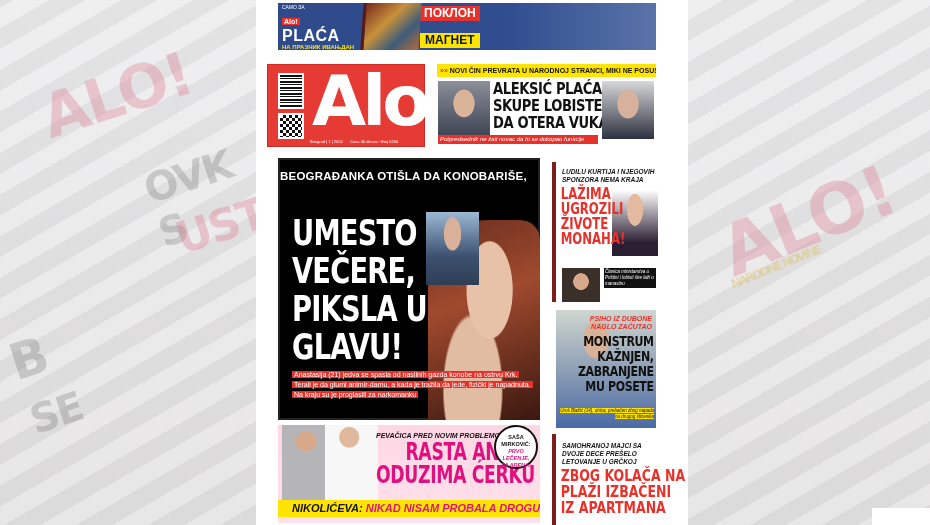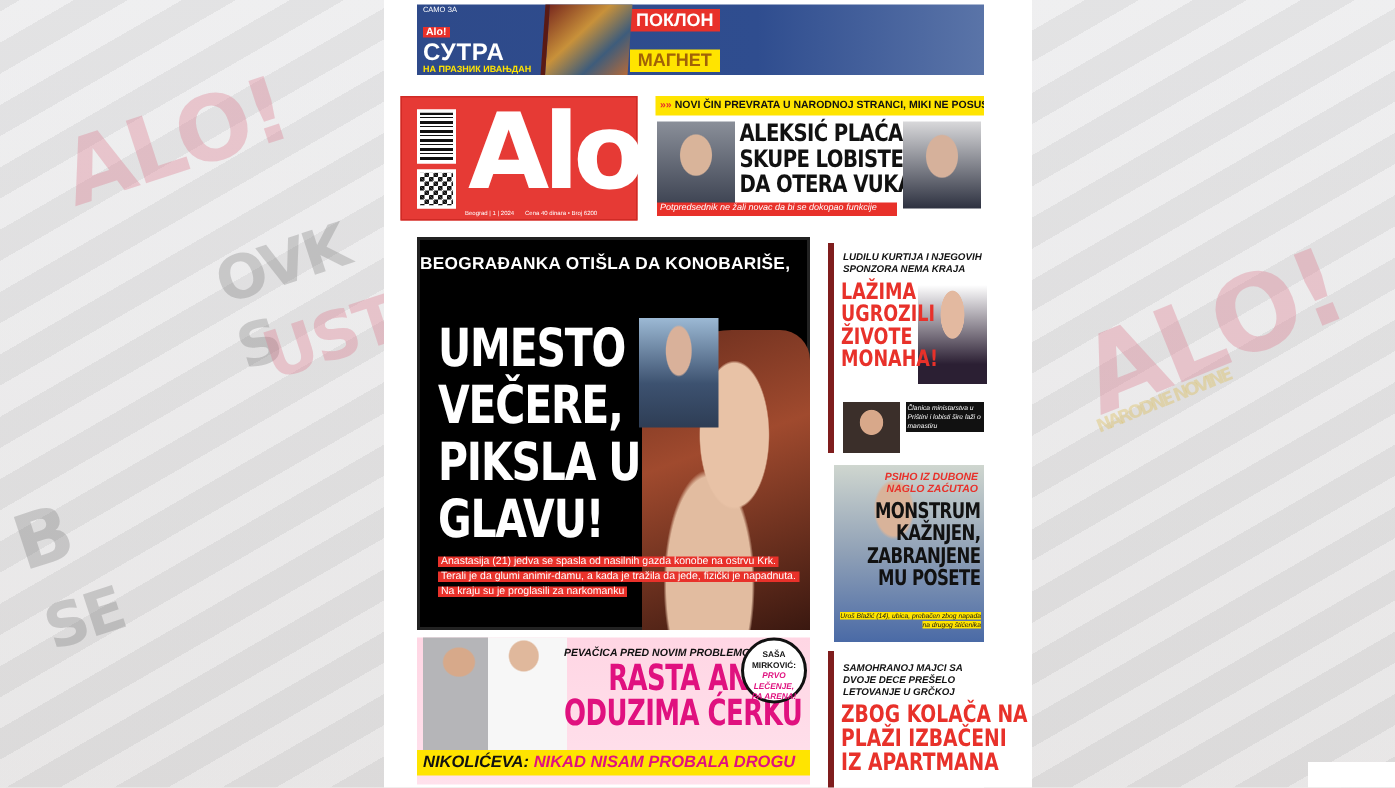--- a/index.html
+++ b/index.html
@@ -41,21 +41,21 @@
   .banner .tomorrow { font-size: 16px; font-weight: 900; line-height: 16px; letter-spacing: 0.5px; }
   .banner .holiday { font-size: 6px; color: #ffe400; font-weight: bold; }
   .banner .icon-img {
     width: 58px; height: 47px; transform: skewX(-4deg);
     background: linear-gradient(135deg, #7a2a1e, #c8913a 40%, #3e5c7b 70%, #b36a3a);
     border-left: 3px solid #5a1a14;
   }
   .banner .gift { margin-left: 0; display: flex; flex-direction: column; gap: 12px; }
   .banner .gift span { display:block; font-weight: 900; font-size: 12px; line-height: 15px; padding: 0 4px; text-align:center; }
   .banner .gift .g1 { background:#e8312a; color:#fff; }
-  .banner .gift .g2 { background:#ffe400; color:#a16207; }
+  .banner .gift .g2 { background:#ffe400; color:#0f172a; }
   .banner .title { margin-left: 8px; color:#fff; font-weight: 900; font-size: 14px; line-height: 17px; letter-spacing: 0.3px; }
 
   
   .masthead {
     position: absolute; left: 11px; top: 64px; width: 158px; height: 83px;
     background: #e63a35; border: 1px solid #d02a25;
   }
   .barcode {
     position: absolute; left: 10px; top: 8px; width: 26px; height: 36px; background: #fff;
     background-image: repeating-linear-gradient(180deg, #111 0 2px, #fff 2px 3px, #111 3px 4px, #fff 4px 6px);
@@ -154,21 +154,21 @@
   }
   .badge {
     position: absolute; left: 216px; top: 0; width: 44px; height: 44px; border-radius: 50%;
     background: #fff; border: 2px solid #111; text-align: center; padding-top: 7px;
     font-size: 5.5px; line-height: 7px; font-weight: 900;
   }
   .badge .b1 { color: #111; display: block; }
   .badge .b2 { color: #e0117f; display: block; font-style: italic; }
   .bottom-strip {
     position: absolute; left: 0; top: 75px; width: 262px; height: 17px; background: #ffe400;
-    font-weight: 900; font-size: 11px; line-height: 17px; padding-left: 4px; white-space: nowrap; overflow: hidden;
+    font-weight: 900; font-size: 11px; line-height: 17px; padding-left: 14px; white-space: nowrap; overflow: hidden;
     font-style: italic;
   }
   .bottom-strip .name { color: #111; }
   .bottom-strip .quote { color: #e0117f; }
 
   
   .right-col { position: absolute; left: 296px; top: 158px; width: 104px; }
   .rbox { position: absolute; left: 0; width: 104px; background: #fff; border-left: 4px solid #7f1d1d; }
   .rbox1 { top: 4px; height: 140px; }
   .rbox-kicker { font-size: 6.5px; font-style: italic; font-weight: bold; color: #111; line-height: 8px; padding: 6px 0 0 6px; }
@@ -222,21 +222,21 @@
   <div class="ghost" style="left:40px;top:260px;font-size:12px;color:rgba(220,190,90,0.4);transform:rotate(-22deg);">NARODNE NOVINE</div>
 </div>
 <div class="corner-white"></div>
 
 <div class="page">
 
   <div class="banner">
     <div class="left">
       <div class="mini">САМО ЗА</div>
       <span class="alo-mini">Alo!</span>
-      <div class="tomorrow">СУТРА</div>
+      <div class="tomorrow">PLAĆA</div>
       <div class="holiday">НА ПРАЗНИК ИВАЊДАН</div>
     </div>
     <div class="icon-img"></div>
     <div class="gift">
       <span class="g1">ПОКЛОН</span>
       <span class="g2">МАГНЕТ</span>
     </div>
   </div>
 
   <div class="masthead">

